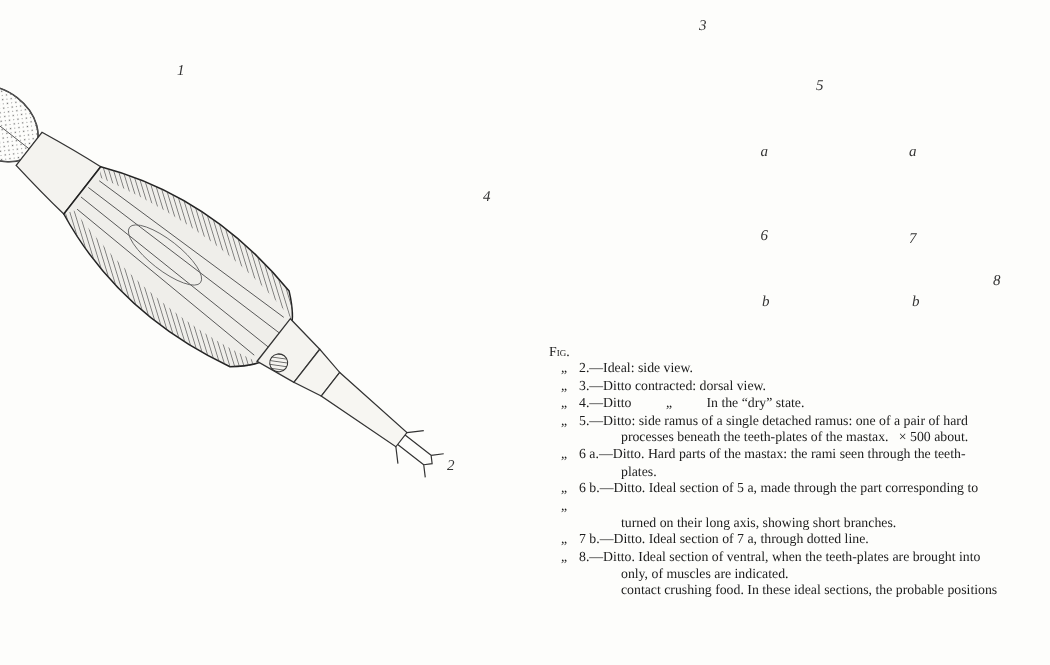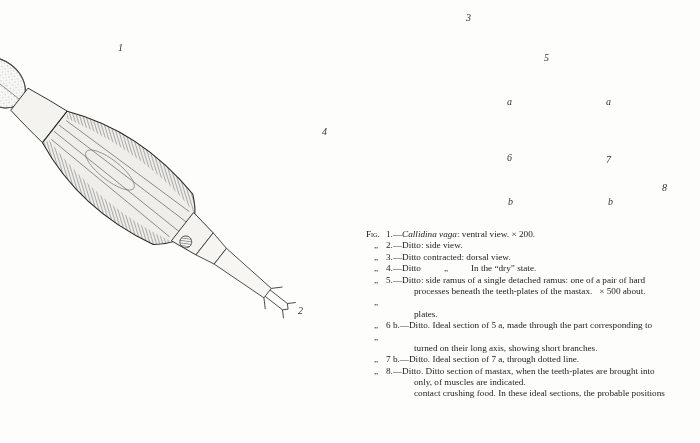--- a/index.html
+++ b/index.html
@@ -173,64 +173,64 @@
 <span class="fig-num" style="left:508px;top:196px;">b</span>
 <span class="fig-num" style="left:606px;top:96px;">a</span>
 <span class="fig-num" style="left:606px;top:154px;">7</span>
 <span class="fig-num" style="left:608px;top:196px;">b</span>
 <span class="fig-num" style="left:662px;top:182px;">8</span>
 
 
 <div class="caption">
   <div class="cap-line" style="height:11.4px">
     <span class="mark sc">Fig.</span>
-    <span class="body" style="left:20px"><span>1.—</span><span class="it">Callidina vaga</span><span>: ventral view.   × 200.</span></span>
-  </div>
-  <div class="cap-line" style="height:11.4px">
-    <span class="mark" style="left:8px">„</span>
-    <span class="body" style="left:20px"><span>2.—</span><span>Ditto: side view.</span></span>
+  </div>
+  <div class="cap-line" style="height:11.4px">
+    <span class="mark" style="left:8px">„</span>
+    <span class="body" style="left:20px"><span>2.—</span><span>Ideal: side view.</span></span>
   </div>
   <div class="cap-line" style="height:11.4px">
     <span class="mark" style="left:8px">„</span>
     <span class="body" style="left:20px"><span>3.—</span><span>Ditto contracted: dorsal view.</span></span>
   </div>
   <div class="cap-line" style="height:11.4px">
     <span class="mark" style="left:8px">„</span>
     <span class="body" style="left:20px;white-space:pre"><span>4.—</span><span>Ditto          „          In the “dry” state.</span></span>
   </div>
   <div class="cap-line" style="height:11.4px">
     <span class="mark" style="left:8px">„</span>
     <span class="body" style="left:20px"><span>5.—</span><span>Ditto: side ramus of a single detached ramus: one of a pair of hard</span></span>
   </div>
   <div class="cap-line" style="height:11.4px">
     <span class="body" style="left:48px;white-space:pre">processes beneath the teeth-plates of the mastax.   × 500 about.</span>
   </div>
   <div class="cap-line" style="height:11.4px">
     <span class="mark" style="left:8px">„</span>
+    <span class="body" style="left:20px"><span>6 a.—</span><span>Ditto.  Hard parts of the mastax: the rami seen through the teeth-</span></span>
   </div>
   <div class="cap-line" style="height:11.4px">
     <span class="body" style="left:48px">plates.</span>
   </div>
   <div class="cap-line" style="height:11.4px">
     <span class="mark" style="left:8px">„</span>
     <span class="body" style="left:20px"><span>6 b.—</span><span>Ditto.  Ideal section of 5 a, made through the part corresponding to</span></span>
   </div>
   <div class="cap-line" style="height:11.4px">
     <span class="mark" style="left:8px">„</span>
   </div>
   <div class="cap-line" style="height:11.4px">
     <span class="body" style="left:48px">turned on their long axis, showing short branches.</span>
   </div>
   <div class="cap-line" style="height:11.4px">
     <span class="mark" style="left:8px">„</span>
     <span class="body" style="left:20px"><span>7 b.—</span><span>Ditto.  Ideal section of 7 a, through dotted line.</span></span>
   </div>
   <div class="cap-line" style="height:11.4px">
     <span class="mark" style="left:8px">„</span>
-    <span class="body" style="left:20px"><span>8.—</span><span>Ditto.  Ditto section of mastax, when the teeth-plates are brought into</span></span>
+    <span class="body" style="left:20px"><span>8.—</span><span>Ditto.  Ideal section of ventral, when the teeth-plates are brought into</span></span>
   </div>
   <div class="cap-line" style="height:11.4px">
     <span class="body" style="left:48px">only, of muscles are indicated.</span>
   </div>
   <div class="cap-line" style="height:11.4px">
     <span class="body" style="left:48px">contact crushing food.  In these ideal sections, the probable positions</span>
   </div>
 </div>
 
 

